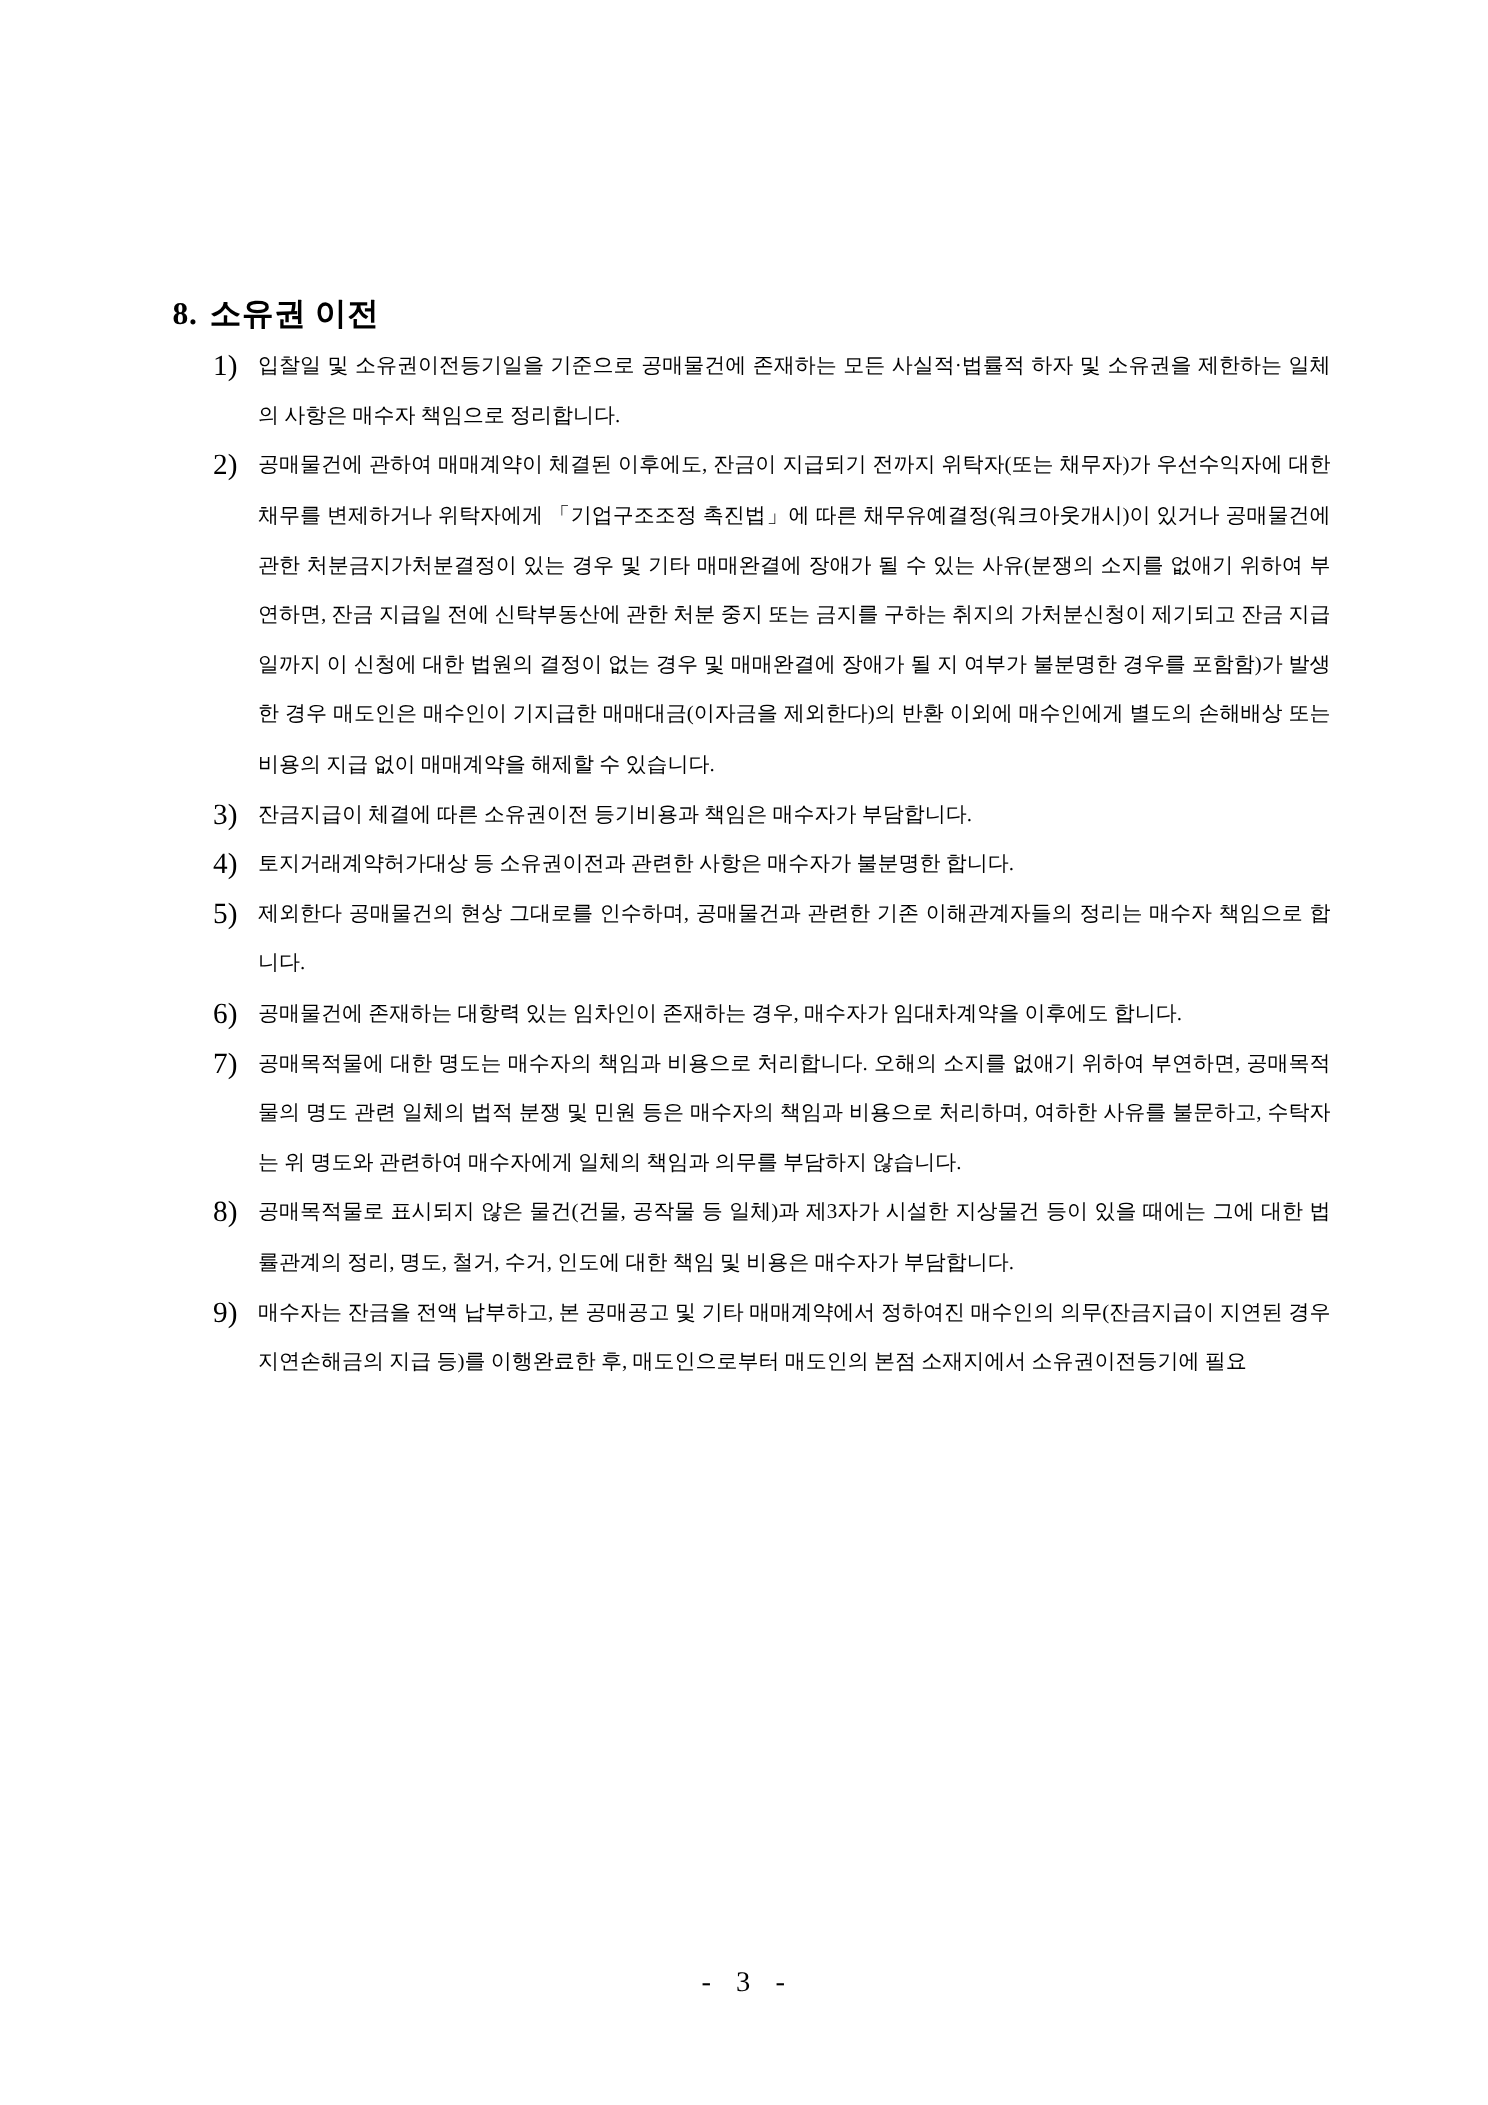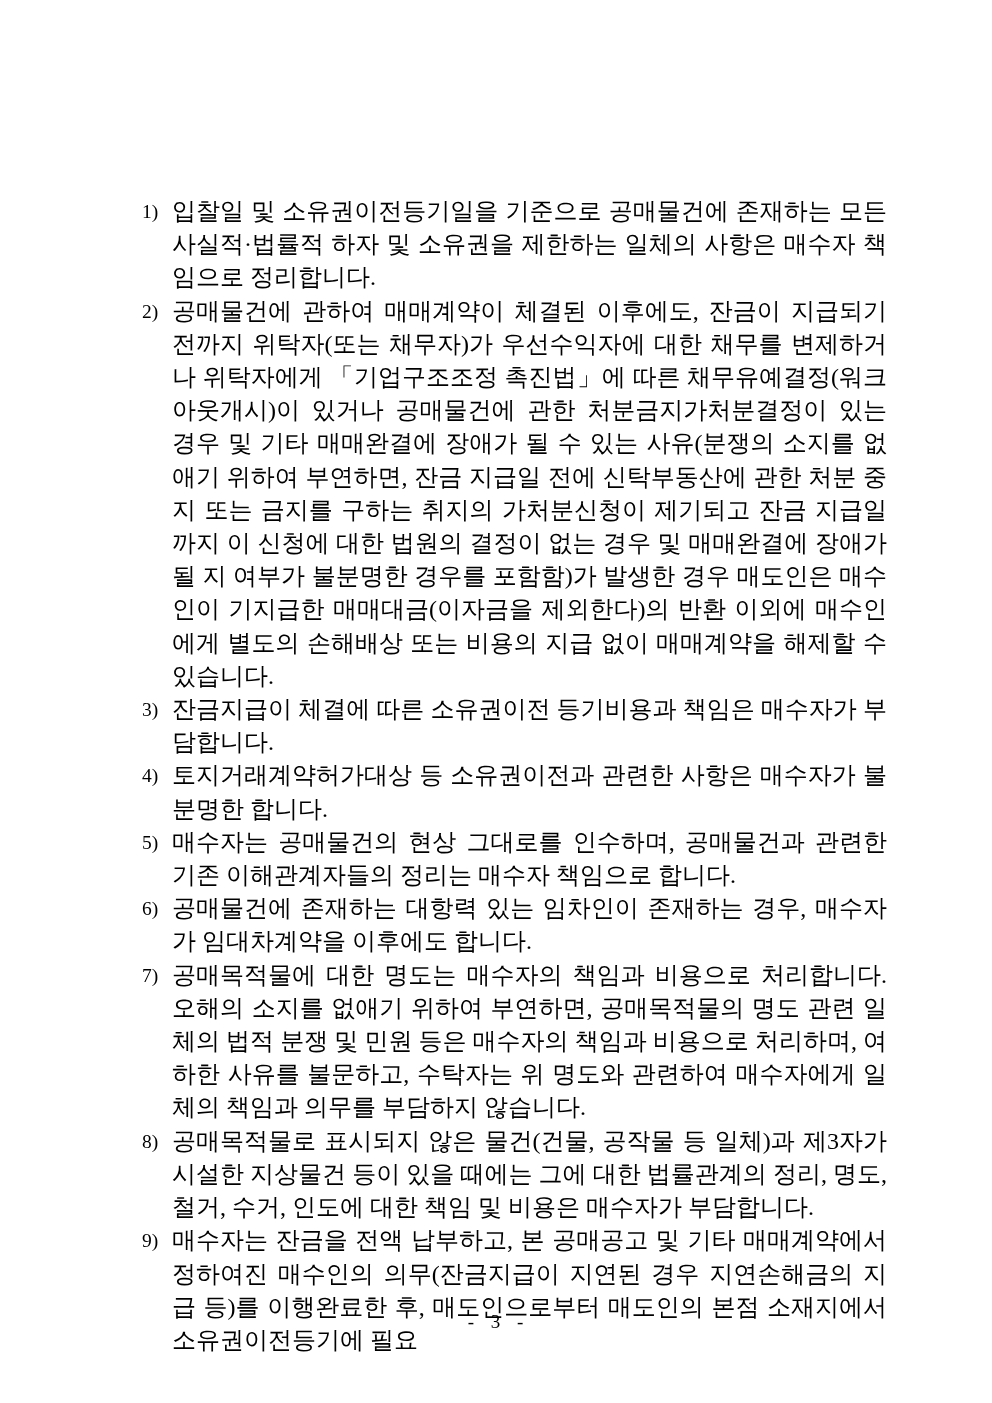--- a/index.html
+++ b/index.html
@@ -43,21 +43,21 @@
   }
   .item-num {
     flex: 0 0 30px;
     width: 30px;
     font-size: 19.5px;
     line-height: 33.2px;
     text-align: left;
   }
   .item-text {
     flex: 1;
-    font-size: 24px;
+    font-size: 14px;
     line-height: 33.2px;
     text-align: justify;
     text-justify: inter-word;
     word-break: normal;
     overflow-wrap: break-word;
   }
   .footer {
     position: absolute;
     left: 0;
     top: 1308px;
@@ -68,20 +68,23 @@
     word-spacing: 10px;
     letter-spacing: 1px;
   }
 </style>
 </head>
 <body>
 
 <div class="page">
   <div class="content">
 
+    <div class="section-heading">
+      <span class="sec-num">8.</span><span>소유권 이전</span>
+    </div>
 
     <div class="items">
 
       <div class="item">
         <div class="item-num">1)</div>
         <div class="item-text">입찰일 및 소유권이전등기일을 기준으로 공매물건에 존재하는 모든 사실적·법률적 하자 및 소유권을 제한하는 일체의 사항은 매수자 책임으로 정리합니다.</div>
       </div>
 
       <div class="item">
         <div class="item-num">2)</div>
@@ -93,21 +96,21 @@
         <div class="item-text">잔금지급이 체결에 따른 소유권이전 등기비용과 책임은 매수자가 부담합니다.</div>
       </div>
 
       <div class="item">
         <div class="item-num">4)</div>
         <div class="item-text">토지거래계약허가대상 등 소유권이전과 관련한 사항은 매수자가 불분명한 합니다.</div>
       </div>
 
       <div class="item">
         <div class="item-num">5)</div>
-        <div class="item-text">매수자는 공매물건의 현상 그대로를 인수하며, 공매물건과 관련한 기존 이해관계자들의 정리는 매수자 책임으로 합니다.</div>
+        <div class="item-text">제외한다 공매물건의 현상 그대로를 인수하며, 공매물건과 관련한 기존 이해관계자들의 정리는 매수자 책임으로 합니다.</div>
       </div>
 
       <div class="item">
         <div class="item-num">6)</div>
         <div class="item-text">공매물건에 존재하는 대항력 있는 임차인이 존재하는 경우, 매수자가 임대차계약을 이후에도 합니다.</div>
       </div>
 
       <div class="item">
         <div class="item-num">7)</div>
         <div class="item-text">공매목적물에 대한 명도는 매수자의 책임과 비용으로 처리합니다. 오해의 소지를 없애기 위하여 부연하면, 공매목적물의 명도 관련 일체의 법적 분쟁 및 민원 등은 매수자의 책임과 비용으로 처리하며, 여하한 사유를 불문하고, 수탁자는 위 명도와 관련하여 매수자에게 일체의 책임과 의무를 부담하지 않습니다.</div>

